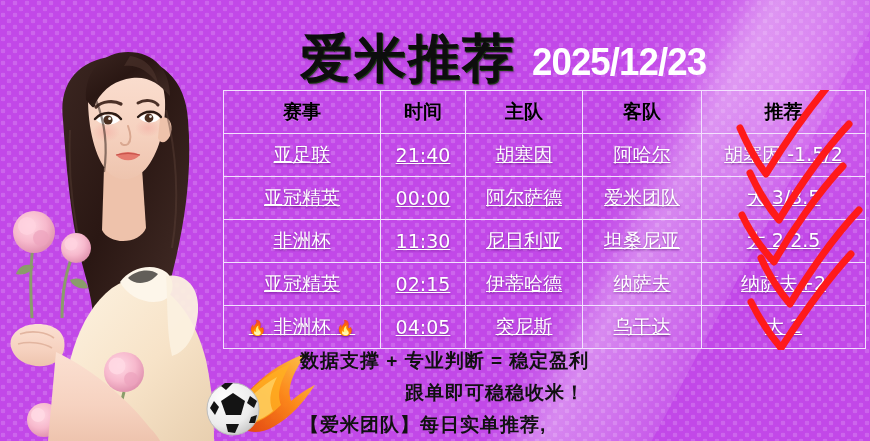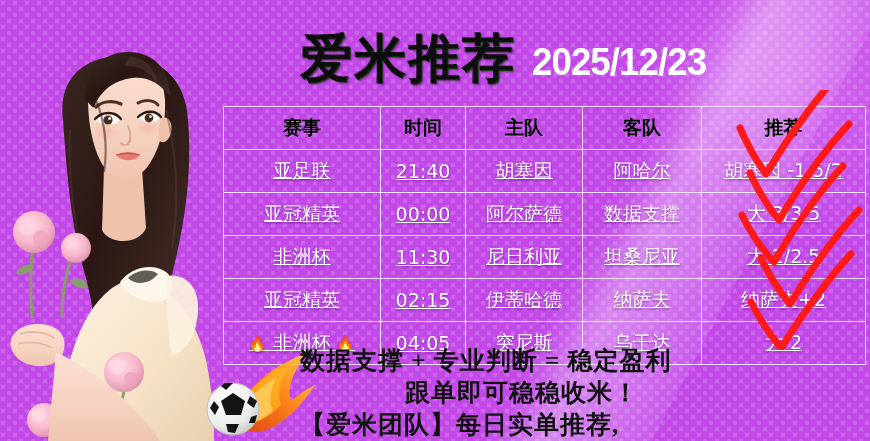--- a/index.html
+++ b/index.html
@@ -98,21 +98,21 @@
     transform: scaleX(0.94);
     transform-origin: left bottom;
     padding-bottom: 3px;
     white-space: nowrap;
   }
 
   
   .tips-table {
     position: absolute;
     left: 223px;
-    top: 106px;
+    top: 90px;
     width: 642px;
     border-collapse: collapse;
     table-layout: fixed;
   }
   .tips-table td, .tips-table th {
     border: 1.5px solid #f3e0ff;
     height: 42px;
     text-align: center;
     vertical-align: middle;
     padding: 0 2px;
@@ -149,22 +149,22 @@
   }
 
   
   .slogan {
     position: absolute;
     left: 300px;
     top: 345px;
     width: 560px;
   }
   .slogan-line {
-    font-family: Liberation Serif, serif;
-    font-size: 25px;
+    font-family: Liberation Sans, sans-serif;
+    font-size: 19px;
     font-weight: bold;
     color: #111111;
     line-height: 32px;
     white-space: nowrap;
     letter-spacing: 1px;
   }
   .slogan-line.indent { padding-left: 105px; }
 
   .fireball {
     position: absolute;
@@ -316,21 +316,21 @@
         <td><span>亚足联</span></td>
         <td>21:40</td>
         <td>胡塞因</td>
         <td>阿哈尔</td>
         <td>胡塞因 -1.5/2</td>
       </tr>
       <tr>
         <td><span>亚冠精英</span></td>
         <td>00:00</td>
         <td>阿尔萨德</td>
-        <td>数据支撑</td>
+        <td>爱米团队</td>
         <td>大 3/3.5</td>
       </tr>
       <tr>
         <td><span>非洲杯</span></td>
         <td>11:30</td>
         <td>尼日利亚</td>
         <td>坦桑尼亚</td>
         <td>大 2/2.5</td>
       </tr>
       <tr>

